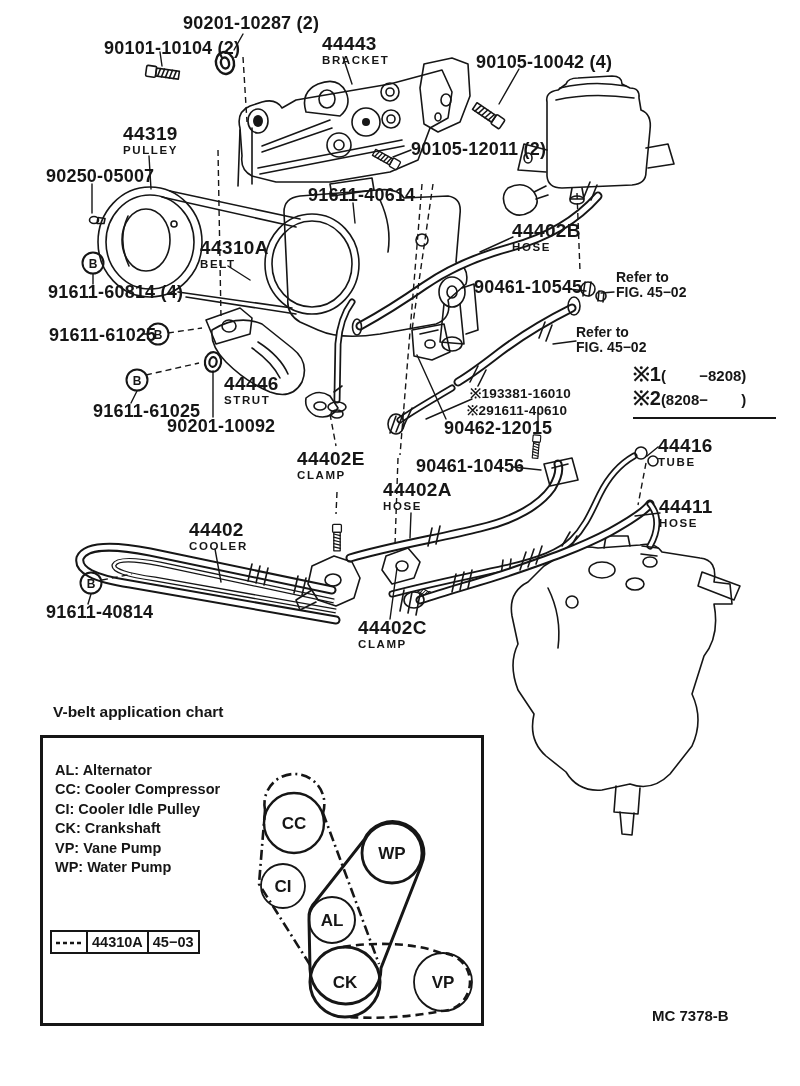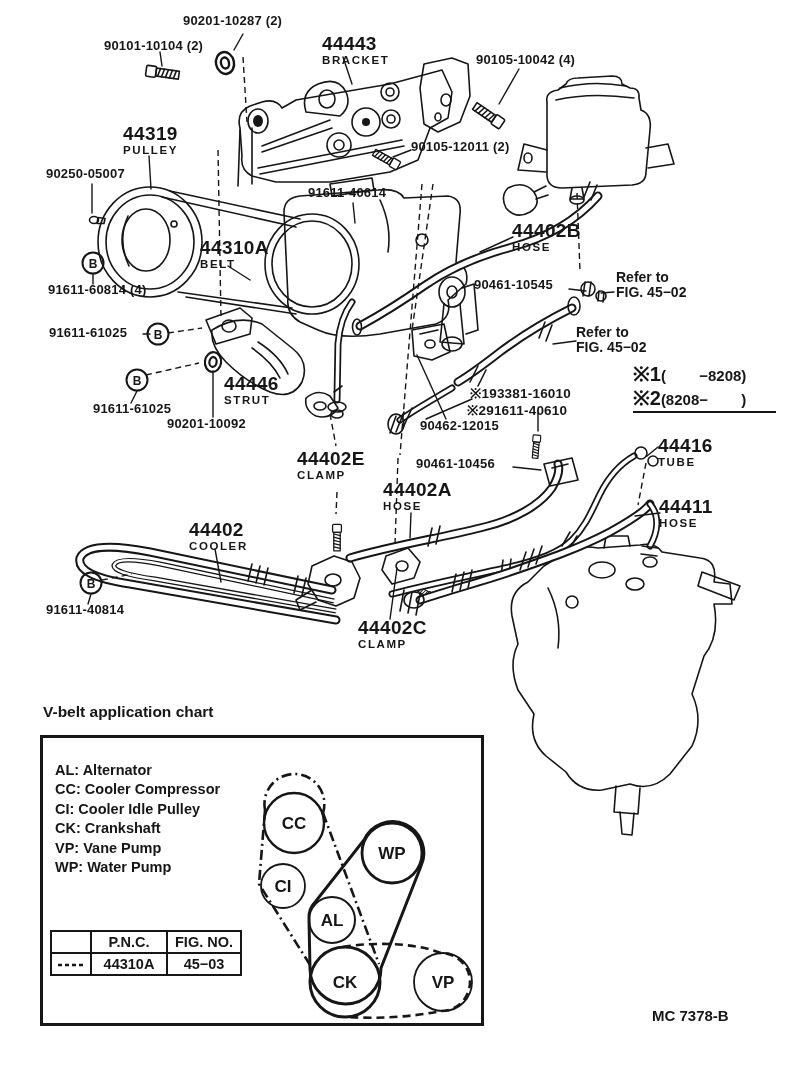--- a/index.html
+++ b/index.html
@@ -8,32 +8,32 @@
   #art{position:absolute;left:0;top:0;z-index:0;}
   .ln{stroke:#161616;fill:none;stroke-width:1.6;stroke-linecap:round;stroke-linejoin:round;}
   .lead{stroke:#161616;fill:none;stroke-width:1.4;stroke-linecap:round;}
   .dash{stroke:#161616;fill:none;stroke-width:1.4;stroke-dasharray:6 4;}
   .hb9{stroke:#161616;fill:none;stroke-width:9;stroke-linecap:round;}
   .hw5{stroke:#fff;fill:none;stroke-width:5;stroke-linecap:round;}
   .hb7{stroke:#161616;fill:none;stroke-width:7;stroke-linecap:round;}
   .hw35{stroke:#fff;fill:none;stroke-width:3.5;stroke-linecap:round;}
   .fillk{fill:#161616;stroke:none;}
   .plabel{position:absolute;z-index:2;font-weight:bold;white-space:nowrap;line-height:1.1;}
-  .num{font-size:13px;letter-spacing:.2px;display:block;}
+  .num{font-size:18px;letter-spacing:.2px;display:block;}
   .big .num{font-size:19px;letter-spacing:.4px;}
   .sub{font-size:11.5px;letter-spacing:1.6px;display:block;margin-top:-1px;}
   .refer{font-size:14px;}
   .star{font-size:13.5px;letter-spacing:.2px;}
   .note{position:absolute;z-index:2;font-weight:bold;white-space:pre;}
   .note .mark{font-size:20px;}
   .note .range{font-size:15px;}
-  .note2u{border-bottom:2.5px solid #161616;padding-bottom:0;width:143px;}
+  .note2u{border-bottom:2.5px solid #161616;padding-bottom:6px;width:143px;}
   .vbelt-box{position:absolute;left:40px;top:735px;width:438px;height:285px;
              border:3px solid #161616;z-index:1;background:transparent;}
-  .vbelt-title{position:absolute;left:43px;top:703px;font-size:15.5px;font-weight:bold;z-index:2;}
+  .vbelt-title{position:absolute;left:53px;top:703px;font-size:15.5px;font-weight:bold;z-index:2;}
   .legend{position:absolute;left:55px;top:741px;z-index:2;font-weight:bold;
           font-size:14.5px;line-height:19.4px;margin-top:20px;}
   .ptable{position:absolute;left:50px;top:930px;z-index:2;border-collapse:collapse;}
   .ptable td,.ptable th{border:2.5px solid #161616;font-weight:bold;font-size:14.5px;
           padding:0 4px;text-align:center;height:20px;font-family:"Liberation Sans",sans-serif;}
   .col-sample{width:30px;} .col-pnc{width:66px;} .col-fig{width:64px;}
   .footer-code{position:absolute;left:652px;top:1007px;font-size:15px;font-weight:bold;z-index:2;}
   svg text{font-family:"Liberation Sans",sans-serif;}
 </style>
 </head>
@@ -360,21 +360,21 @@
     <span class="sub">STRUT</span>
   </div>
 <div class="plabel star" style="left:470px;top:387px"><span>※193381-16010</span></div>
 <div class="plabel star" style="left:467px;top:404px"><span>※291611-40610</span></div>
 <div class="plabel" style="left:93px;top:402px">
     <span class="num">91611-61025</span>
   </div>
 <div class="plabel" style="left:167px;top:417px">
     <span class="num">90201-10092</span>
   </div>
-<div class="plabel" style="left:420px;top:419px">
+<div class="plabel" style="left:444px;top:419px">
     <span class="num">90462-12015</span>
   </div>
 <div class="plabel big" style="left:297px;top:449px">
     <span class="num">44402E</span>
     <span class="sub">CLAMP</span>
   </div>
 <div class="plabel" style="left:416px;top:457px">
     <span class="num">90461-10456</span>
   </div>
 <div class="plabel big" style="left:658px;top:436px">
@@ -407,25 +407,20 @@
   <div>AL: Alternator</div>
   <div>CC: Cooler Compressor</div>
   <div>CI: Cooler Idle Pulley</div>
   <div>CK: Crankshaft</div>
   <div>VP: Vane Pump</div>
   <div>WP: Water Pump</div>
 </div>
 
 <table class="ptable">
   <tbody>
-      <tr>
-    <th class="col-sample"></th>
-    <th class="col-pnc">P.N.C.</th>
-    <th class="col-fig">FIG. NO.</th>
-  </tr>
   <tr>
     <td><svg width="26" height="8">
             <line x1="0" y1="4" x2="26" y2="4" stroke="#161616" stroke-width="2.6" stroke-dasharray="4 3"></line>
           </svg></td>
     <td>44310A</td>
     <td>45−03</td>
   </tr>
 </tbody>
   </table>
 

